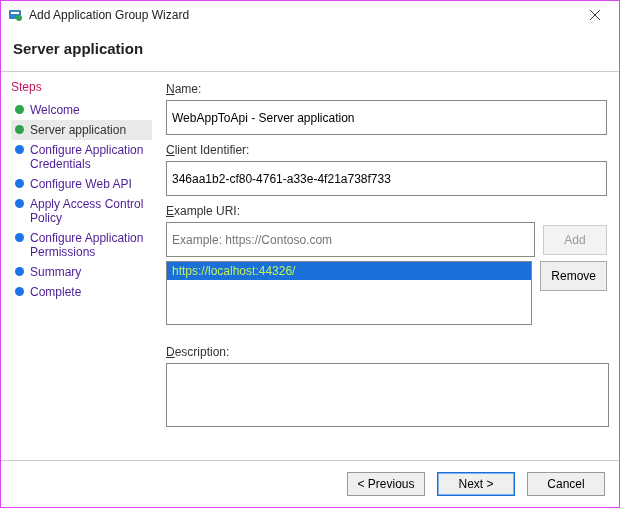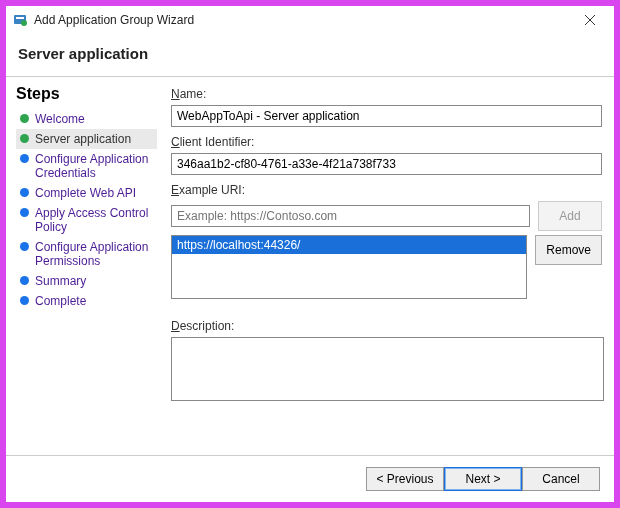--- a/index.html
+++ b/index.html
@@ -1,45 +1,45 @@
 <!DOCTYPE html>
 <html><head>
 <meta charset="utf-8">
 <style>
   html,body{margin:0;padding:0;font-family:"Segoe UI",Tahoma,sans-serif;font-size:12px;background:#fff;color:#000}
-  .window{width:620px;height:508px;box-sizing:border-box;border:6px solid #d946ef;background:#fff;position:relative;display:flex;flex-direction:column}
+  .window{width:620px;height:508px;box-sizing:border-box;border:1px solid #d946ef;background:#fff;position:relative;display:flex;flex-direction:column}
   .titlebar{height:28px;display:flex;align-items:center;padding:0 6px;border-bottom:1px solid transparent}
   .titlebar .ticon{width:16px;height:16px;margin-right:6px;display:flex;align-items:center;justify-content:center}
   .titlebar .title{flex:1;color:#222}
   .titlebar .close{width:36px;height:24px;display:flex;align-items:center;justify-content:center}
   .titlebar .close svg{stroke:#333;stroke-width:1}
   .header{padding:10px 12px 14px 12px;font-size:15px;font-weight:bold;color:#222}
   .divider{height:1px;background:#ccc;margin:0}
   .body{flex:1;display:flex;min-height:0}
   .sidebar{width:155px;box-sizing:border-box;padding:8px 4px 8px 10px}
-  .sidebar h4{margin:0 0 6px 0;font-size:16px;font-weight:bold;color:#000000}
+  .sidebar h4{margin:0 0 6px 0;font-size:12px;font-weight:normal;color:#be185d}
   .step{display:flex;align-items:flex-start;padding:3px 4px;line-height:14px}
   .step.active{background:#e9e9e9}
   .bullet{width:9px;height:9px;border-radius:50%;margin:2px 6px 0 0;flex:0 0 9px}
   .bullet.done{background:#2ea44f}
   .bullet.todo{background:#1a73e8}
   .step a{color:#4c1d95;text-decoration:none}
   .step span.cur{color:#333}
   .form{flex:1;padding:6px 12px 6px 10px;box-sizing:border-box;display:flex;flex-direction:column;gap:4px;overflow:hidden}
   .lbl{color:#333;margin-top:4px}
-  .txt{width:100%;box-sizing:border-box;border:1px solid #888;padding:3px 5px;font:inherit;height:22px;background:#fff}
+  .txt{width:100%;box-sizing:border-box;border:1px solid #888;padding:3px 5px;font:inherit;height:35px;background:#fff}
   .row{display:flex;gap:8px;align-items:center}
   .row .txt{flex:1}
   .btn{min-width:64px;height:30px;border:1px solid #aaa;background:#efefef;font:inherit;padding:0 10px}
   .btn:disabled{color:#9a9a9a;background:#f3f3f3;border-color:#ccc}
   .listwrap{display:flex;gap:8px}
   .list{flex:1;height:62px;border:1px solid #888;background:#fff;overflow:hidden}
-  .list .item{padding:2px 5px;color:#ffffff;background:#1a6fd8;font-size:12px}
+  .list .item{padding:2px 5px;color:#bef264;background:#1a6fd8;font-size:12px}
   .desc{width:100%;height:62px;border:1px solid #888;background:#fff}
-  .footer{height:46px;border-top:1px solid #ccc;display:flex;align-items:center;justify-content:flex-end;gap:0;padding:0 14px}
+  .footer{height:46px;border-top:1px solid #ccc;display:flex;align-items:center;justify-content:flex-end;gap:12px;padding:0 14px}
   .fbtn{min-width:78px;height:24px;border:1px solid #999;background:#efefef;font:inherit}
   .fbtn.primary{border:1px solid #1a6fd8;box-shadow:0 0 0 1px #7fb3ef inset}
   .underline-first::first-letter{text-decoration:underline}
 </style>
 </head>
 <body>
 <div class="window">
 
   <div class="titlebar">
     <span class="ticon">
@@ -73,21 +73,21 @@
       <div class="step active">
         <span class="bullet done"></span>
         <span class="cur">Server application</span>
       </div>
       <div class="step">
         <span class="bullet todo"></span>
         <a href="#">Configure Application Credentials</a>
       </div>
       <div class="step">
         <span class="bullet todo"></span>
-        <a href="#">Complete Web API</a>
+        <a href="#">Configure Web API</a>
       </div>
       <div class="step">
         <span class="bullet todo"></span>
         <a href="#">Apply Access Control Policy</a>
       </div>
       <div class="step">
         <span class="bullet todo"></span>
         <a href="#">Configure Application Permissions</a>
       </div>
       <div class="step">

